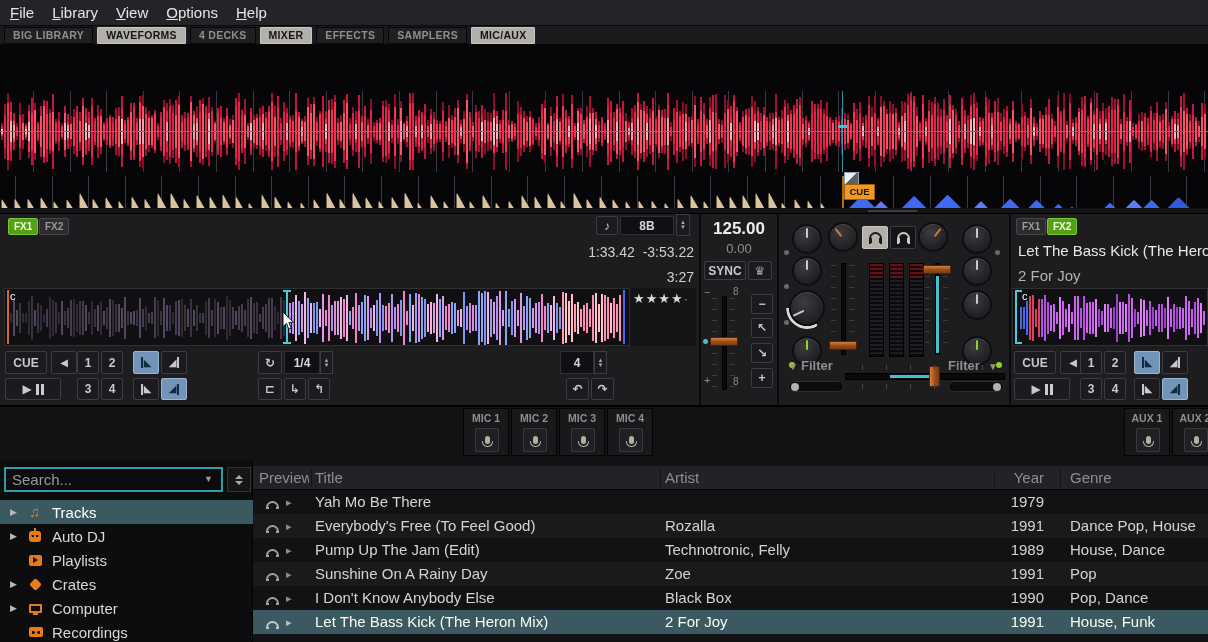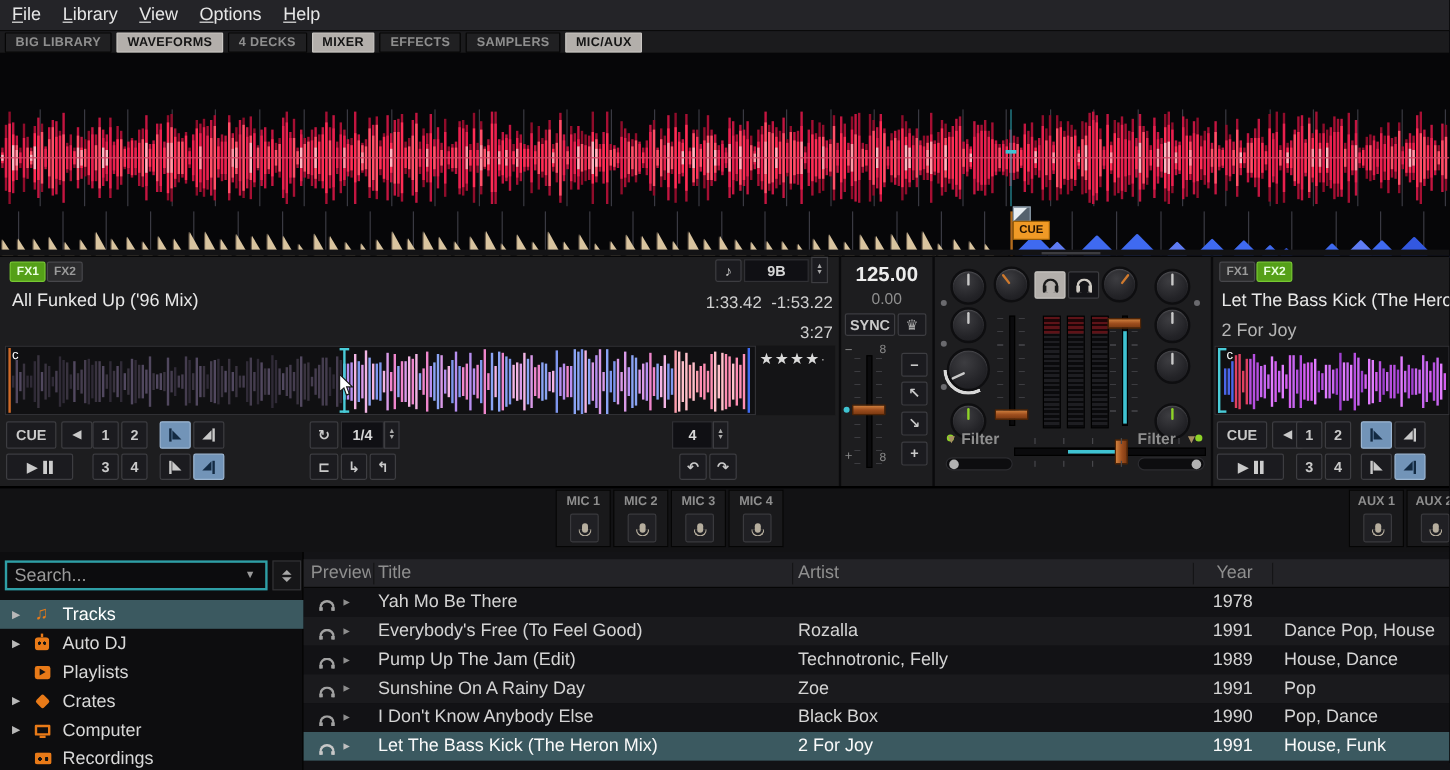--- a/index.html
+++ b/index.html
@@ -1183,29 +1183,28 @@
     </div>
 
   <div class="abs decks"></div>
   <div class="abs vsep" style="left:699px;"></div>
   <div class="abs vsep" style="left:777px;"></div>
   <div class="abs vsep" style="left:1009px;"></div>
 
   <div class="abs chip on" style="left:8px;top:218px;">FX1</div>
   <div class="abs chip off" style="left:39px;top:218px;">FX2</div>
   <div class="abs dbtn" style="left:596px;top:216px;width:22px;height:19px;font-weight:normal;">♪</div>
-  <div class="abs keybox" style="left:620px;top:216px;width:54px;height:19px;">9B</div>
+  <div class="abs keybox" style="left:620px;top:216px;width:54px;height:19px;">8B</div>
   <div class="abs spin" style="left:676px;top:214px;width:14px;height:22px;">
       <span>▲</span>
       <span>▼</span>
     </div>
-  <div class="abs ttl" style="left:10px;top:242px;width:460px;">All Funked Up ('96 Mix)</div>
   <div class="abs tm" style="left:480px;top:244px;width:214px;text-align:right;">
     <span>1:33.42</span>&nbsp;
-    <span>-1:53.22</span>
+    <span>-3:53.22</span>
   </div>
   <div class="abs tm" style="left:560px;top:269px;width:134px;text-align:right;">3:27</div>
 
   <div class="abs ovbox" style="left:4px;top:288px;width:626px;height:58px;">
     <div id="ov1" style="position:absolute;inset:1px;">
         <i style="left: 4px; width: 2px; height: 9.20277px; top: 23.3986px; background: rgb(47, 42, 54);"></i>
         <i style="left: 7px; width: 2px; height: 35.1634px; top: 10.4183px; background: rgb(81, 72, 95);"></i>
         <i style="left: 10px; width: 2px; height: 15.6942px; top: 20.1529px; background: rgb(81, 72, 95);"></i>
         <i style="left: 13px; width: 2px; height: 30.1457px; top: 12.9272px; background: rgb(57, 51, 63);"></i>
         <i style="left: 16px; width: 2px; height: 9.10697px; top: 23.4465px; background: rgb(47, 42, 54);"></i>
@@ -1764,30 +1763,31 @@
   <div class="treerow" style="top:620px;">
     <span class="treeicon ic-rec"></span>
     <span class="treelabel">Recordings</span>
   </div>
 
   <div class="thead" style="left:253px;width:955px;"></div>
   <div class="hcell" style="left:259px;width:50px;">Preview</div>
   <div class="hcell" style="left:315px;width:340px;">Title</div>
   <div class="hcell" style="left:665px;width:320px;">Artist</div>
   <div class="hcell" style="left:998px;width:46px;text-align:right;">Year</div>
+  <div class="hcell" style="left:1070px;width:136px;">Genre</div>
   <div class="hsep" style="left:311px;"></div>
   <div class="hsep" style="left:660px;"></div>
   <div class="hsep" style="left:994px;"></div>
   <div class="hsep" style="left:1060px;"></div>
 
   <div class="trow odd" style="top:490px;">
     <span class="tcell" style="left:13px;top:5px;height:14px;color:#a2a2a2;"><span class="hp"></span></span>
     <span class="tcell rowplay" style="left:33px;">▸</span>
     <span class="tcell" style="left:62px;width:340px;">Yah Mo Be There</span>
-    <span class="tcell" style="left:745px;width:46px;text-align:right;">1978</span>
+    <span class="tcell" style="left:745px;width:46px;text-align:right;">1979</span>
   </div>
   <div class="trow even" style="top:514px;">
     <span class="tcell" style="left:13px;top:5px;height:14px;color:#a2a2a2;"><span class="hp"></span></span>
     <span class="tcell rowplay" style="left:33px;">▸</span>
     <span class="tcell" style="left:412px;width:320px;">Rozalla</span>
     <span class="tcell" style="left:62px;width:340px;">Everybody's Free (To Feel Good)</span>
     <span class="tcell" style="left:745px;width:46px;text-align:right;">1991</span>
     <span class="tcell" style="left:817px;width:138px;">Dance Pop, House</span>
   </div>
   <div class="trow odd" style="top:538px;">

